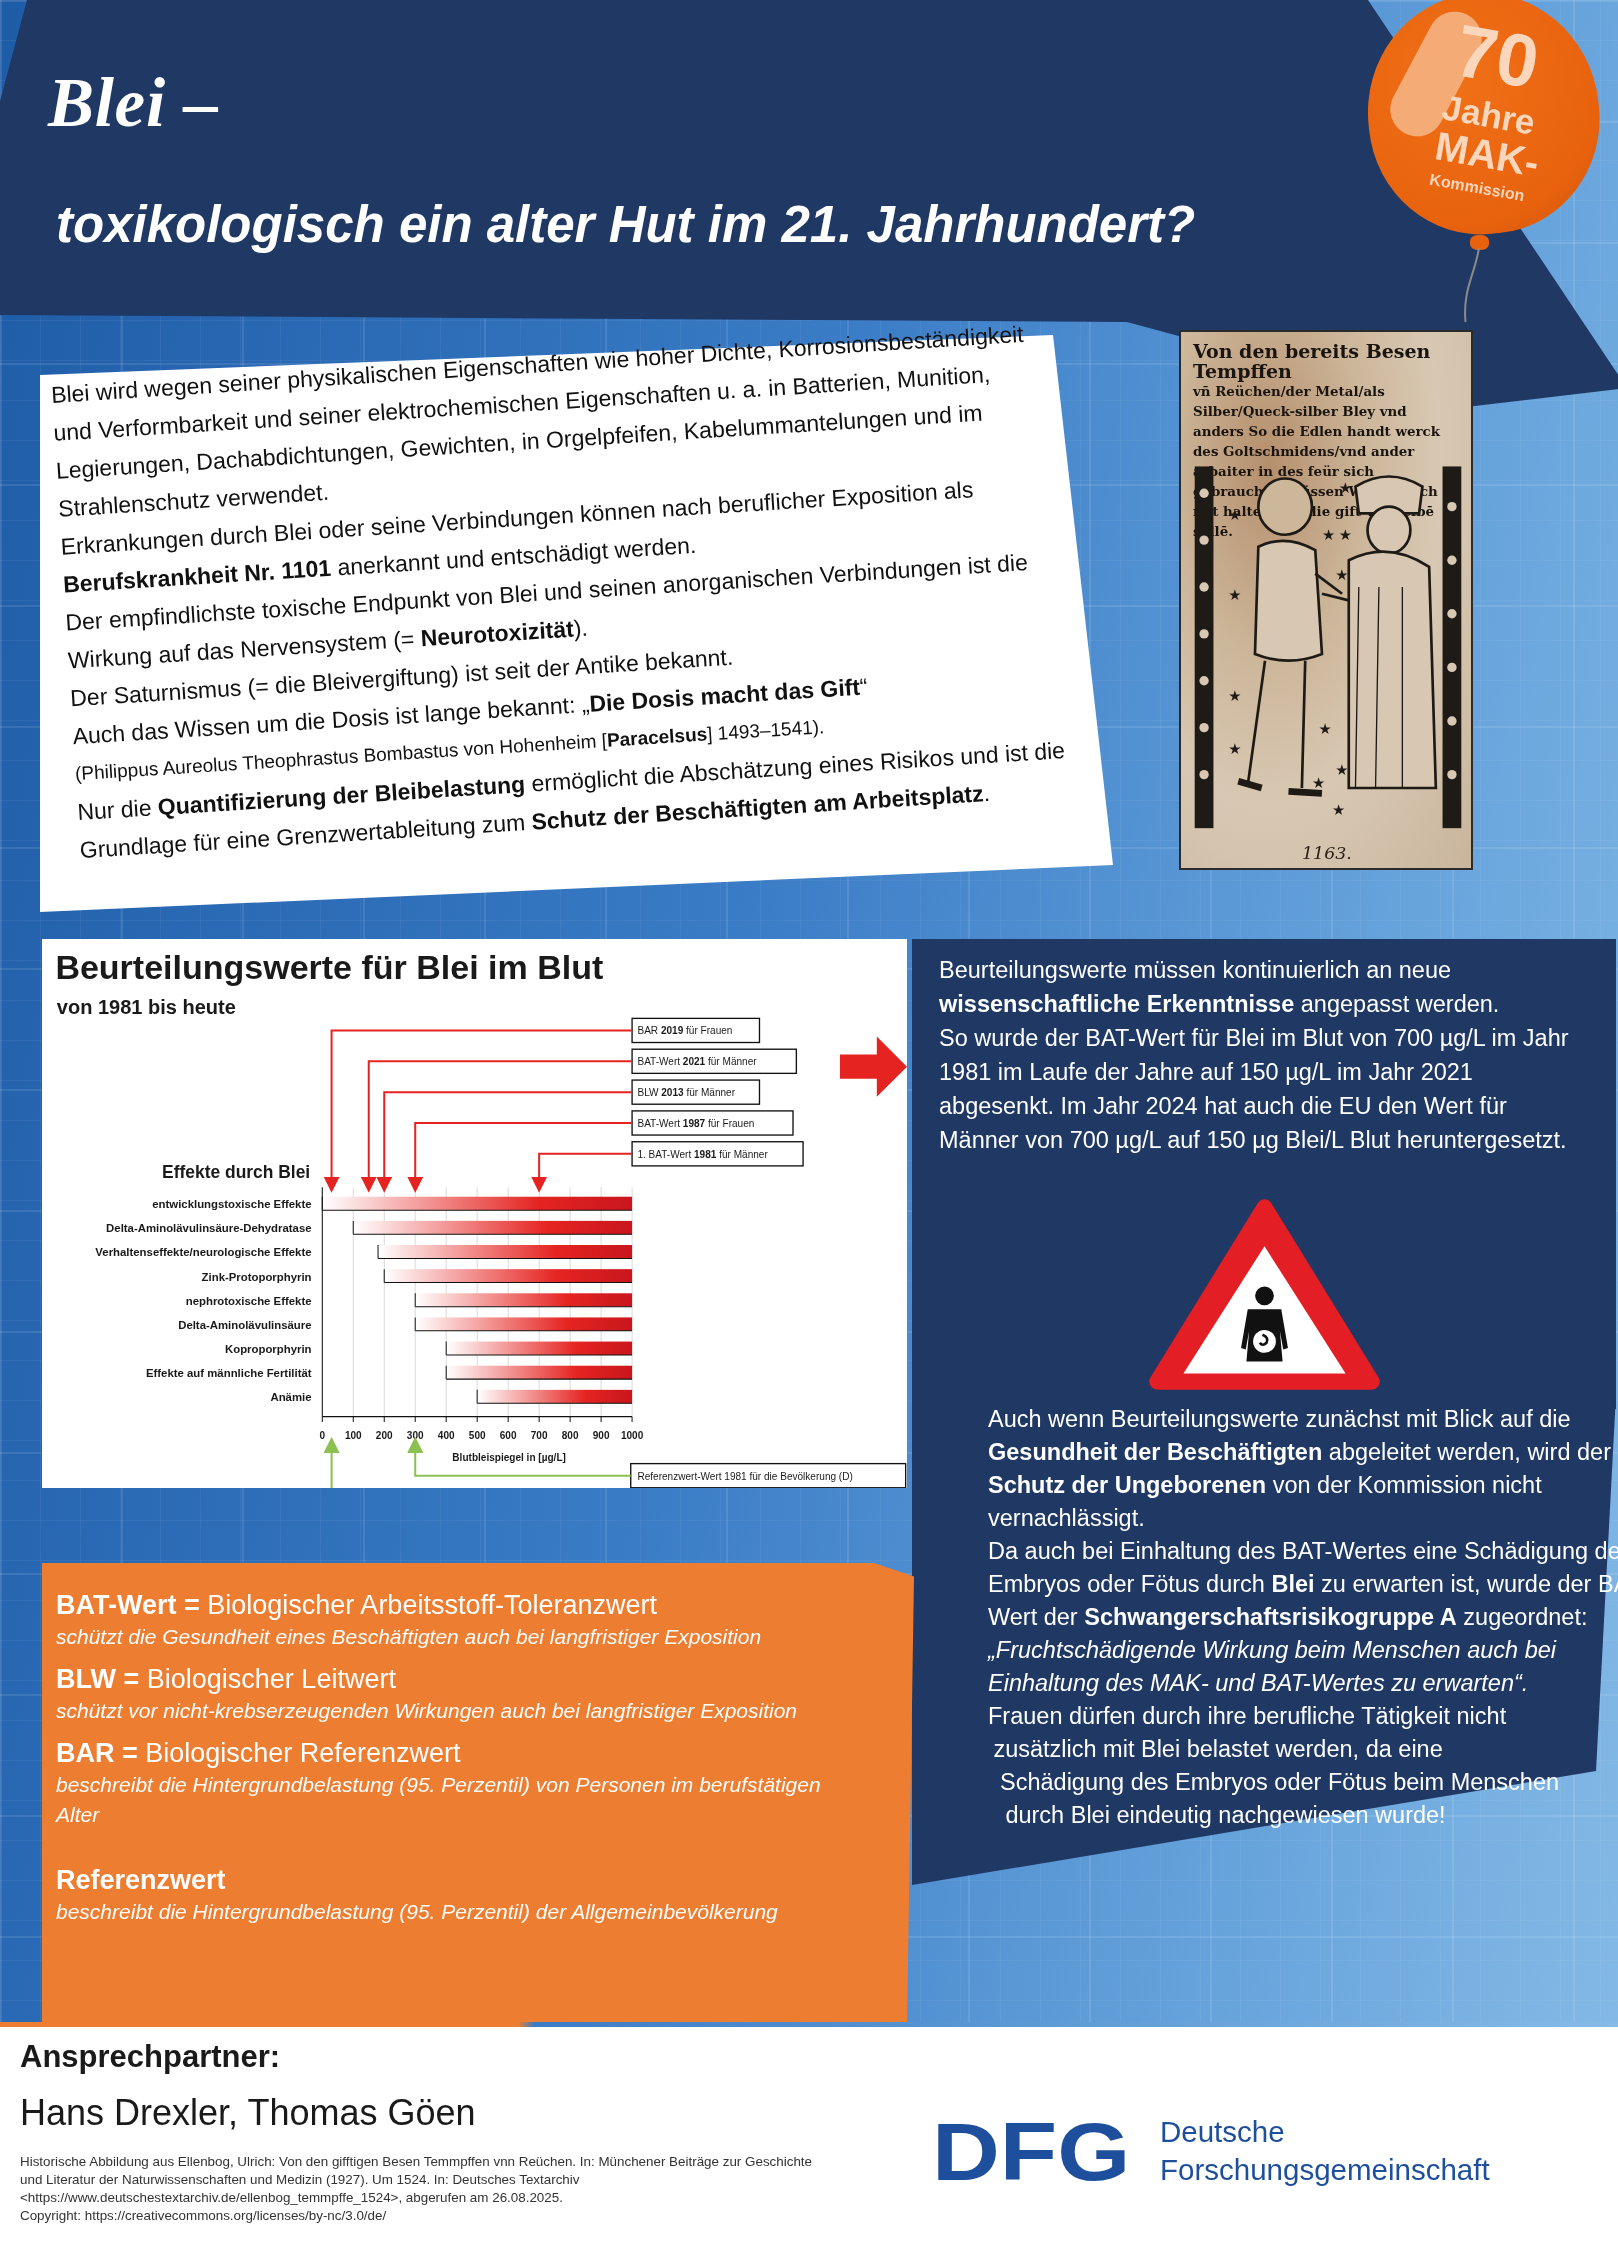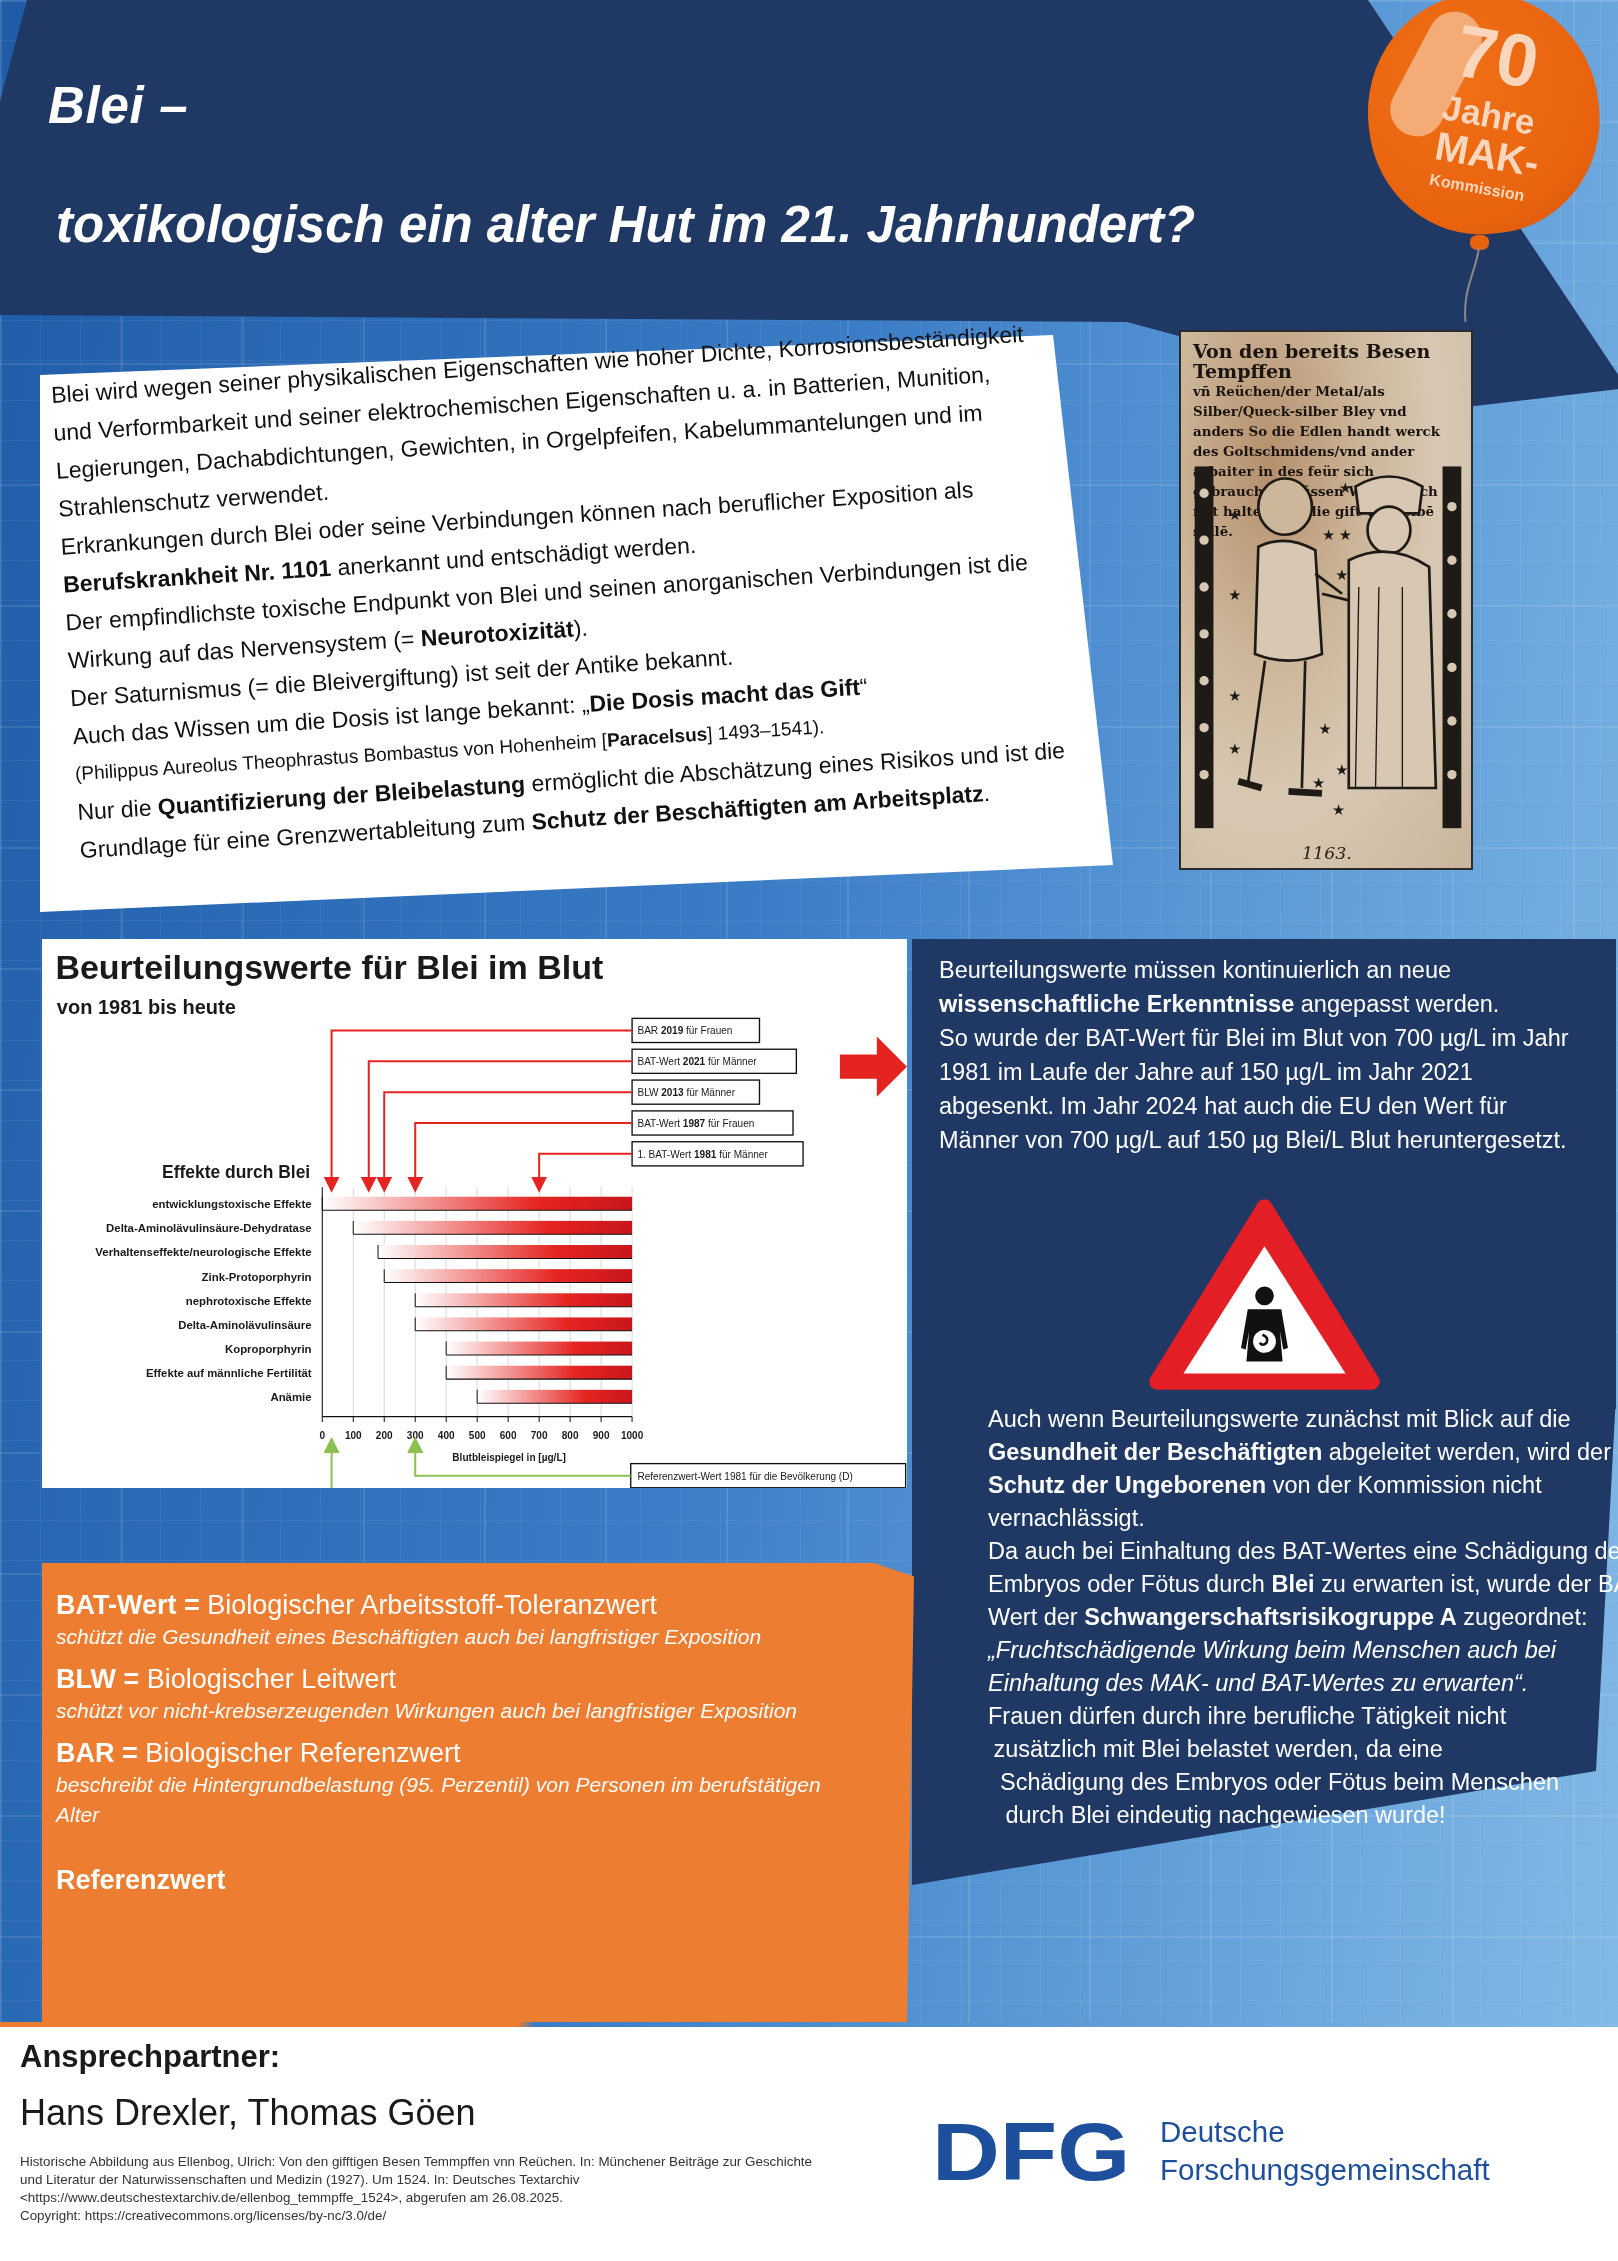--- a/index.html
+++ b/index.html
@@ -18,22 +18,22 @@
   }
   .abs { position: absolute; }
 
   
   .header-shape {
     left: 0; top: 0; width: 1619px; height: 470px;
     background: #1f3864;
     clip-path: polygon(27px 0, 1368px 0, 1619px 376px, 1619px 389px, 1449px 409px, 1127px 322px, 0 315px, 0 101px);
   }
   .title-main {
-    left: 48px; top: 76px; color: #fff; font-style: italic; font-weight: bold;
-    font-size: 51px; letter-spacing: 0.7px;
+    left: 48px; top: 64px; color: #fff; font-style: italic; font-weight: bold;
+    font-size: 69px; letter-spacing: 0.7px; font-family: Liberation Serif, serif;
   }
   .title-sub {
     left: 48px; top: 195px; color: #fff; font-style: italic; font-weight: bold;
     font-size: 51px;
     margin-left: 8px;
   }
 
   
   .balloon {
     left: 1368px; top: -6.7px; width: 231px; height: 241px; border-radius: 50% 50% 48% 48%;
@@ -366,20 +366,21 @@
 <div class="abs def" style="left:56px; top:1662px;">
   <div class="def-term"><b>BLW</b><b> = </b><span>Biologischer Leitwert</span></div>
   <div class="def-desc">schützt vor nicht-krebserzeugenden Wirkungen auch bei langfristiger Exposition</div>
 </div>
 <div class="abs def" style="left:56px; top:1736px; width:805px;">
   <div class="def-term"><b>BAR</b><b> = </b><span>Biologischer Referenzwert</span></div>
   <div class="def-desc">beschreibt die Hintergrundbelastung (95. Perzentil) von Personen im berufstätigen Alter</div>
 </div>
 <div class="abs def" style="left:56px; top:1863px;">
   <div class="def-term"><b>Referenzwert</b></div>
+  <div class="def-desc">beschreibt die Hintergrundbelastung (95. Perzentil) der Allgemeinbevölkerung</div>
 </div>
 
 <div class="abs footer-stripe"></div>
 <div class="abs footer"></div>
 <div class="abs contact-label">Ansprechpartner:</div>
 <div class="abs contact-names">Hans Drexler, Thomas Göen</div>
 <div class="abs source-text">
   <div>Historische Abbildung aus Ellenbog, Ulrich: Von den gifftigen Besen Temmpffen vnn Reüchen. In: Münchener Beiträge zur Geschichte</div>
   <div>und Literatur der Naturwissenschaften und Medizin (1927). Um 1524. In: Deutsches Textarchiv</div>
   <div>&lt;https://www.deutschestextarchiv.de/ellenbog_temmpffe_1524&gt;, abgerufen am 26.08.2025.</div>

